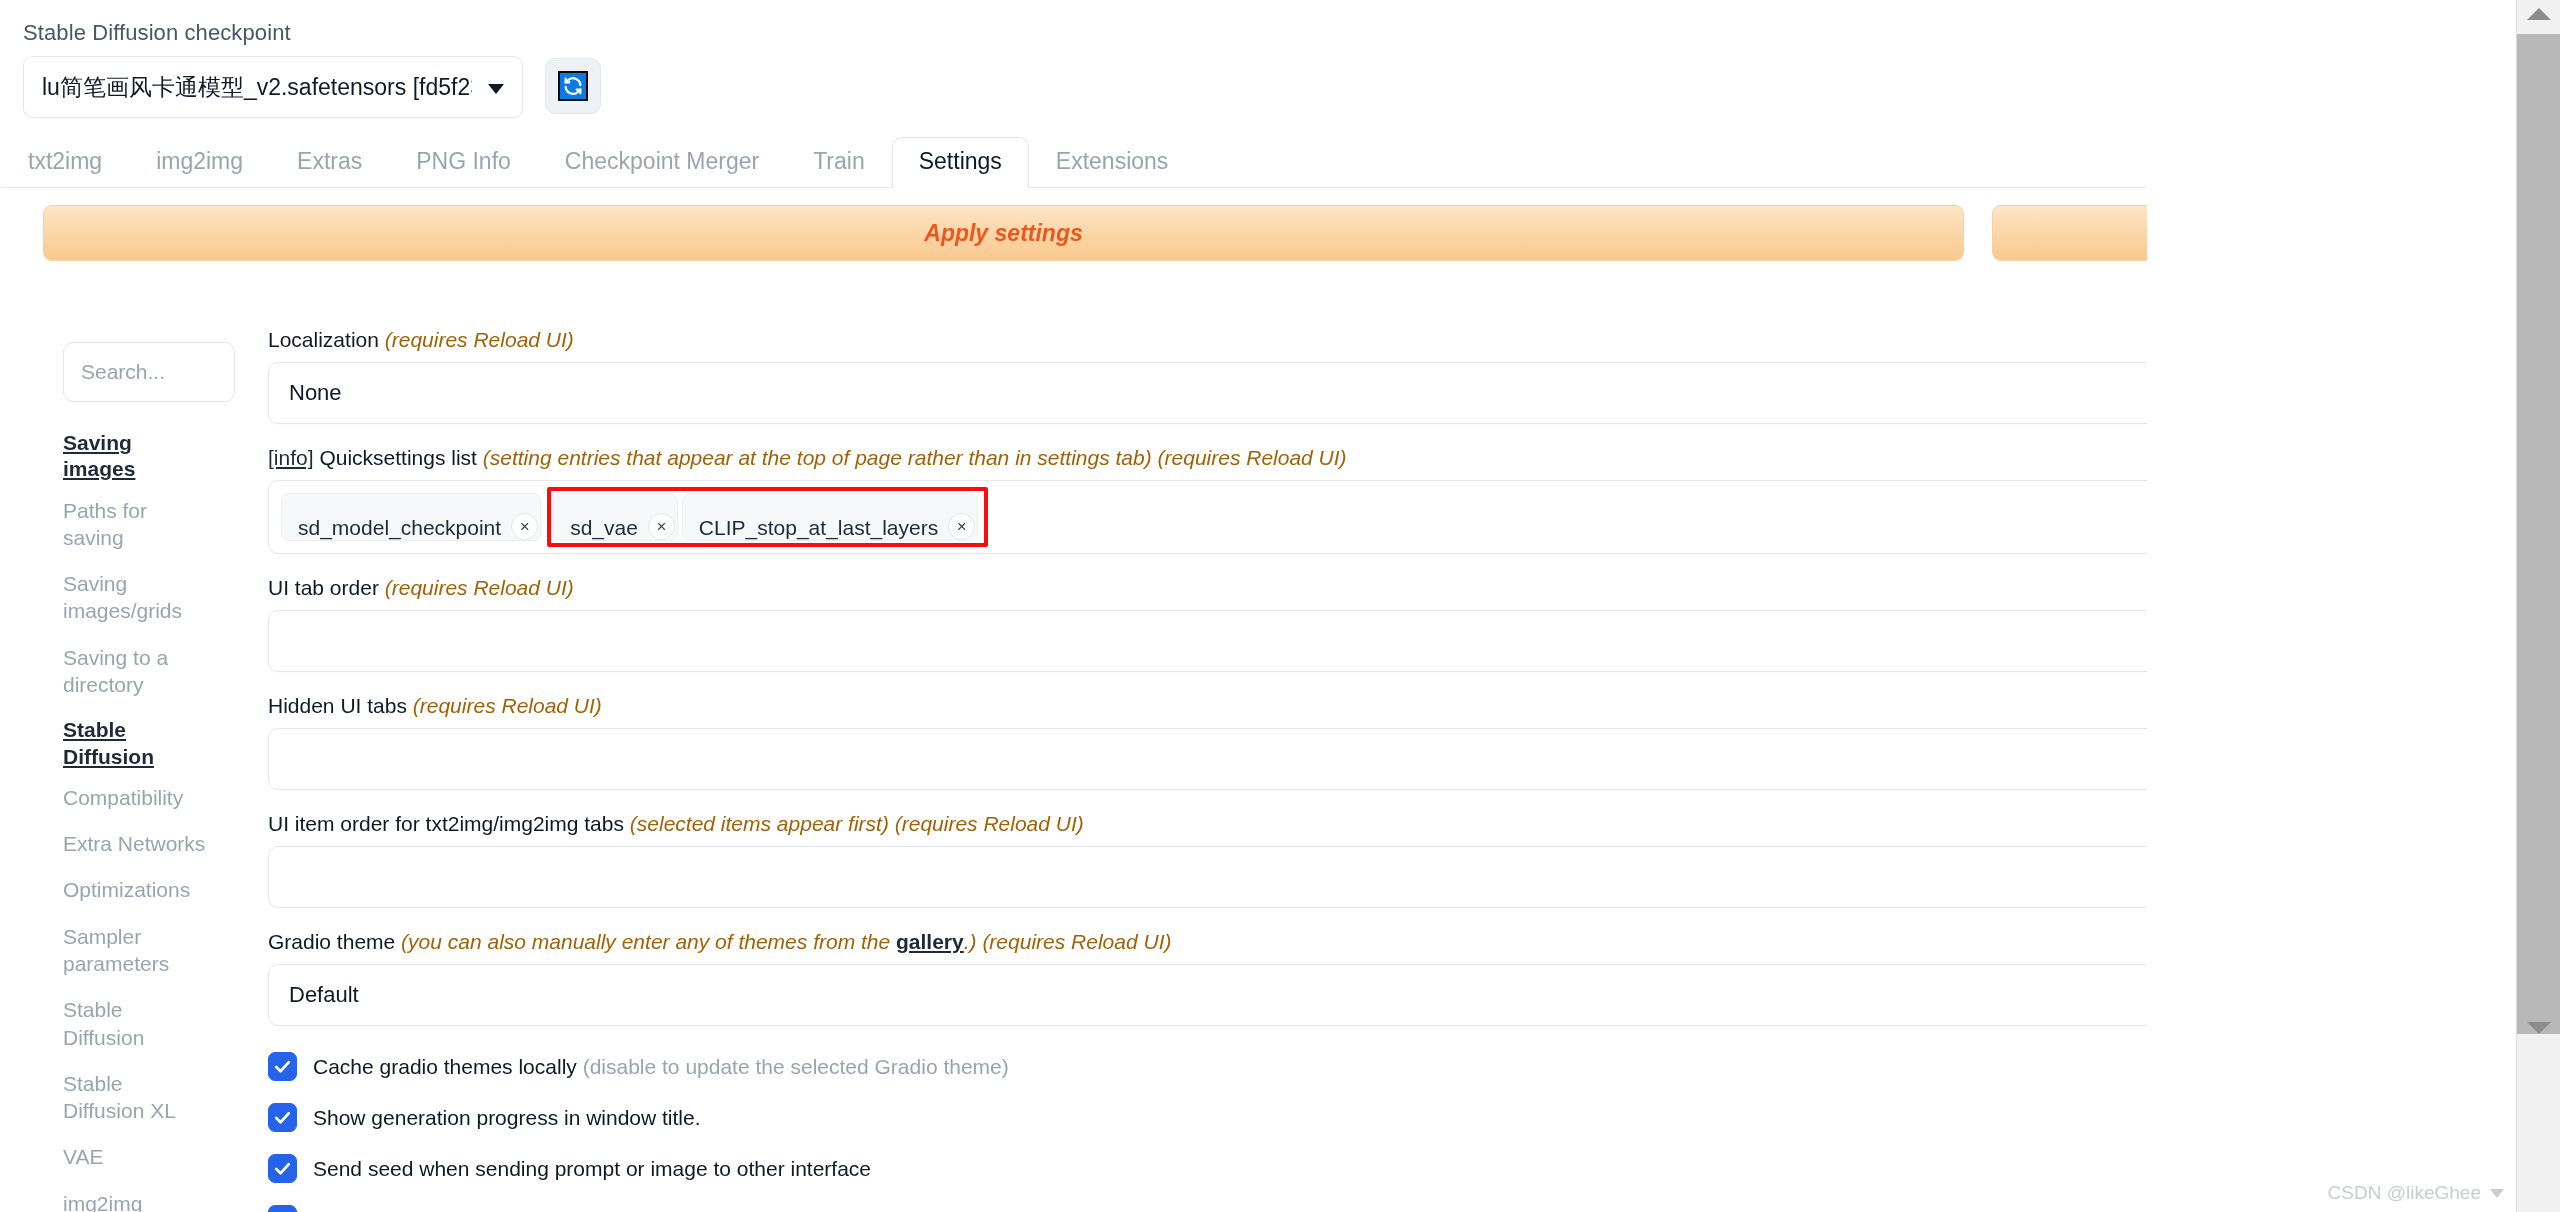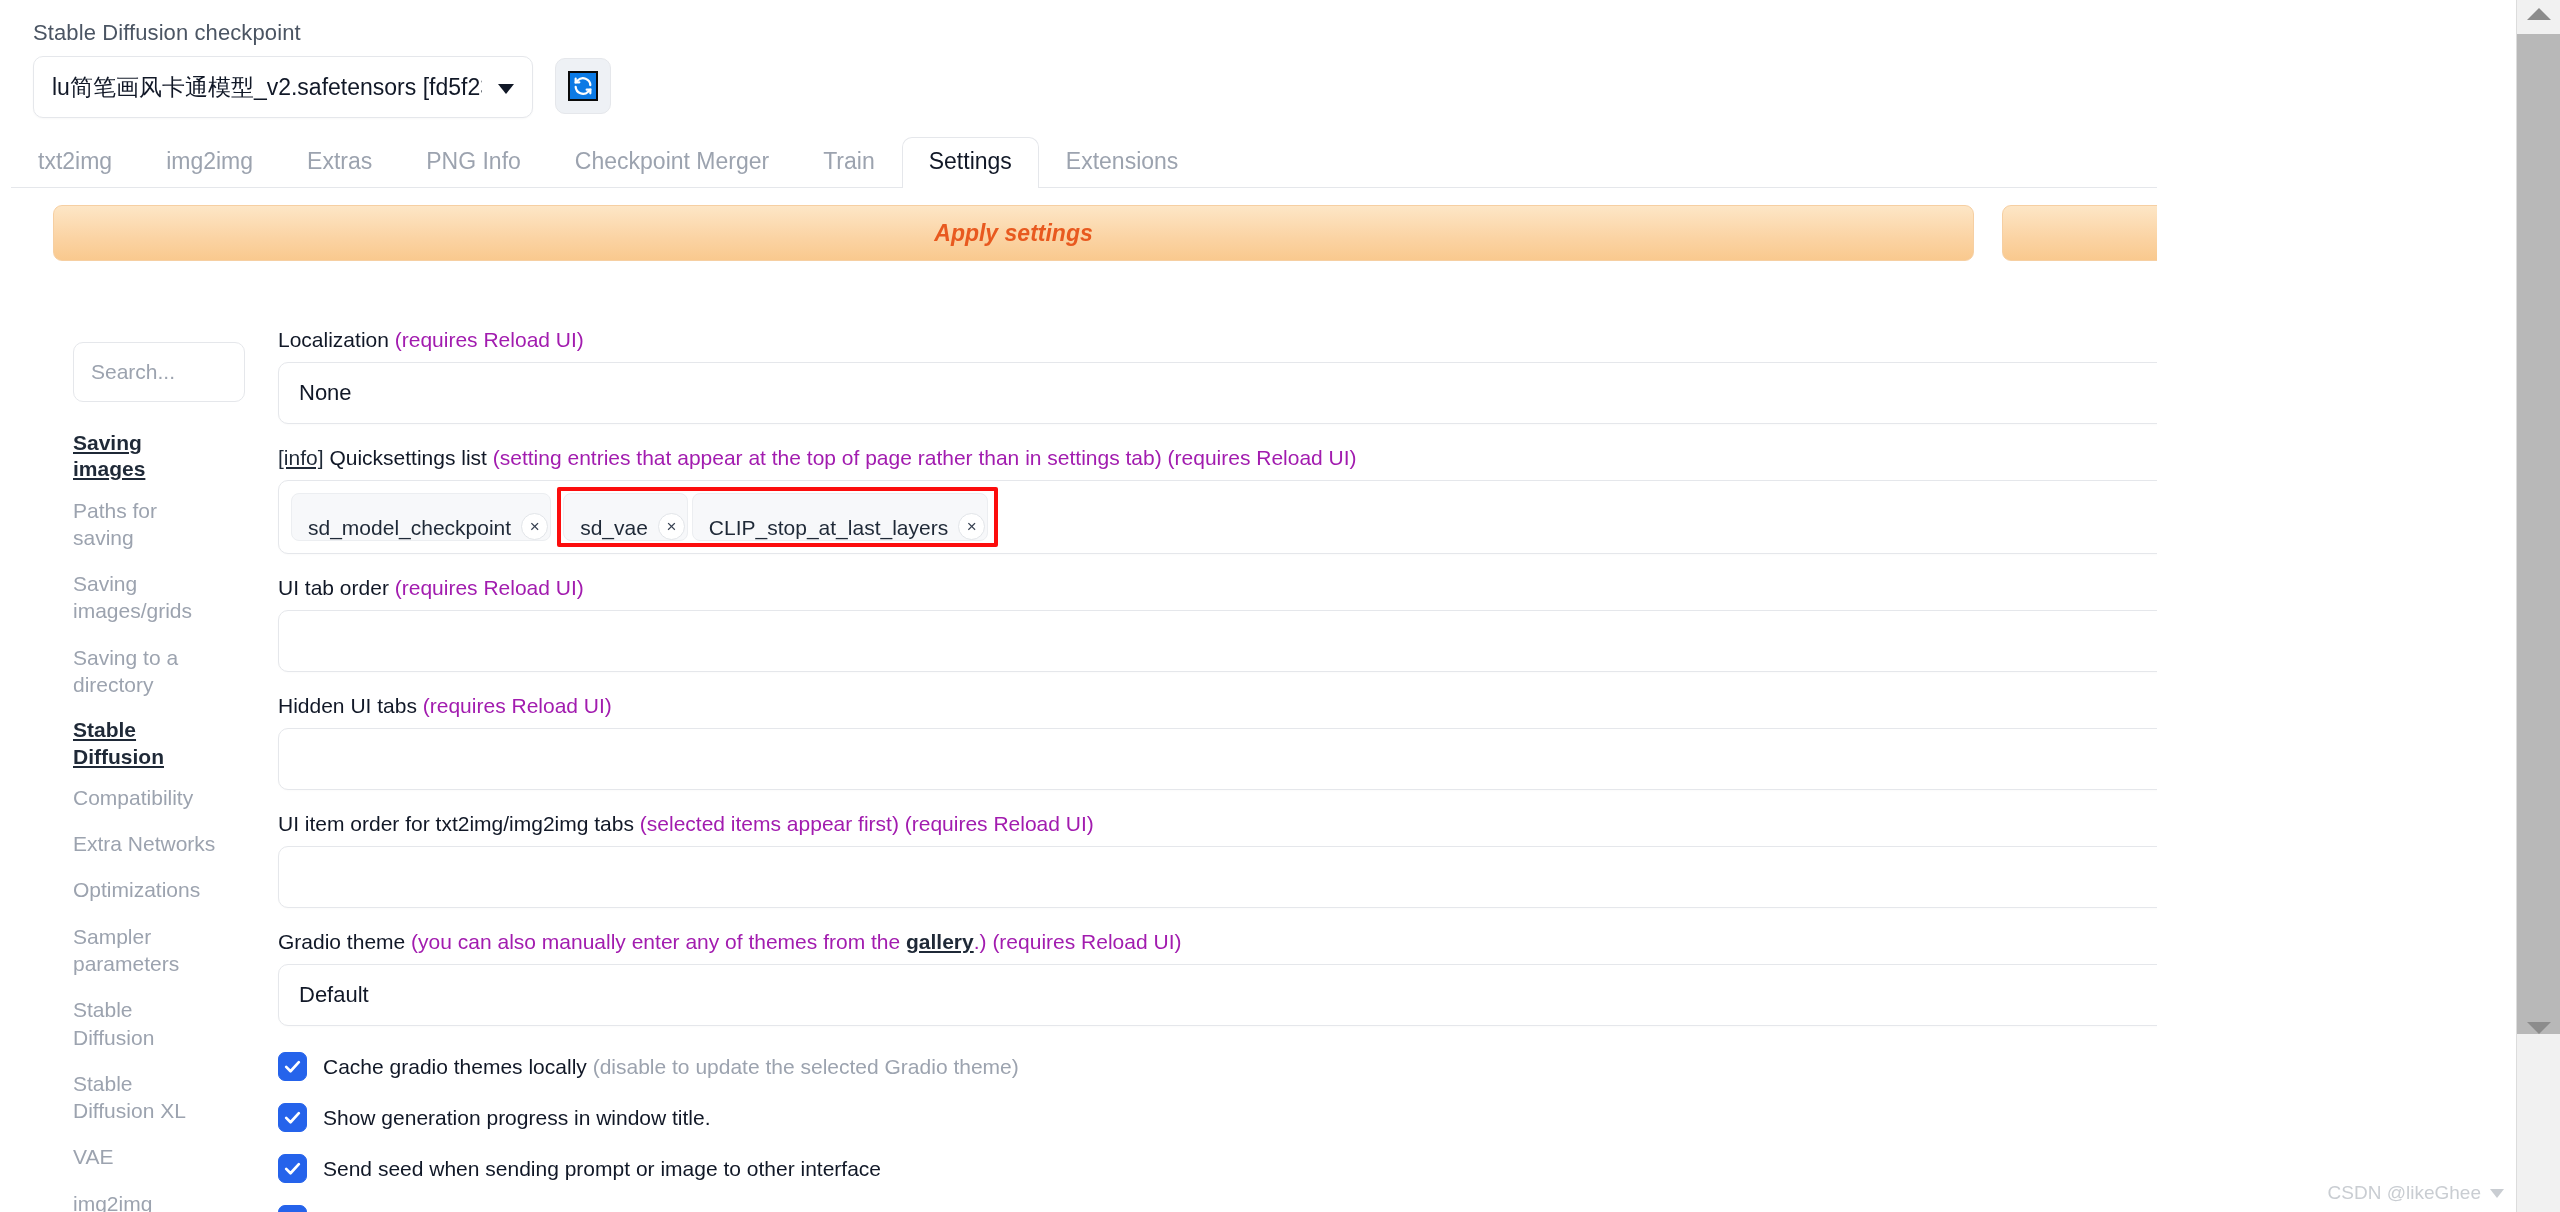--- a/index.html
+++ b/index.html
@@ -8,21 +8,21 @@
     width:2560px; height:1212px;
     background:#ffffff;
     font-family:"Liberation Sans", sans-serif;
     overflow:hidden;
     position:relative;
     color:#1f2937;
   }
 
   
   #app {
-    position:absolute; left:11px; top:0;
+    position:absolute; left:1px; top:0;
     width:2146px; height:1212px;
     background:#ffffff;
     overflow:hidden;
     border-radius:7px;
   }
 
   
   .ckpt-wrap { position:absolute; left:22px; top:20px; }
   .ckpt-label {
     font-size:22px; color:#4b5563; letter-spacing:0.1px;
@@ -139,21 +139,21 @@
 
   .main {
     flex:1; padding-left:62px; padding-right:50px; padding-top:28px;
     overflow:hidden;
   }
   .field { margin-bottom:22px; }
   .field-label {
     font-size:21px; color:#111827;
     margin-bottom:10px; white-space:nowrap;
   }
-  .field-label .muted { color:#a21caf; }
+  .field-label .muted { color:#a16207;font-style:italic; }
   .field-label .info-link {
     color:#1f2937; text-decoration:underline; font-weight:500;
   }
   .field-label .gallery-link {
     color:#1f2937; text-decoration:underline; font-weight:bold;
   }
 
   .ctrl-row { display:flex; align-items:flex-start; gap:20px; }
 
   .select-box {

